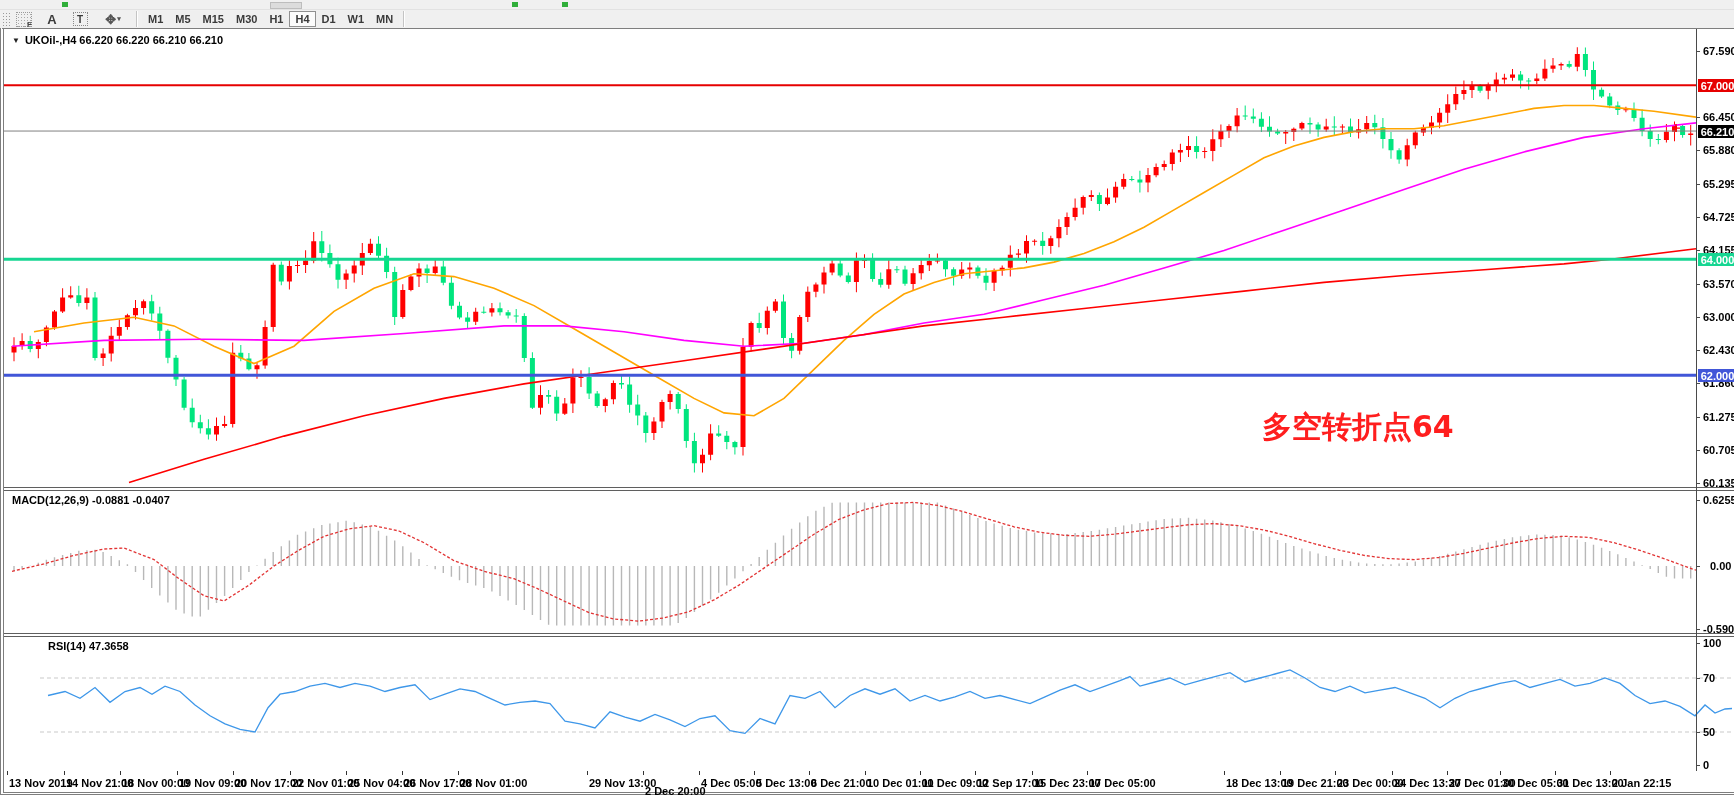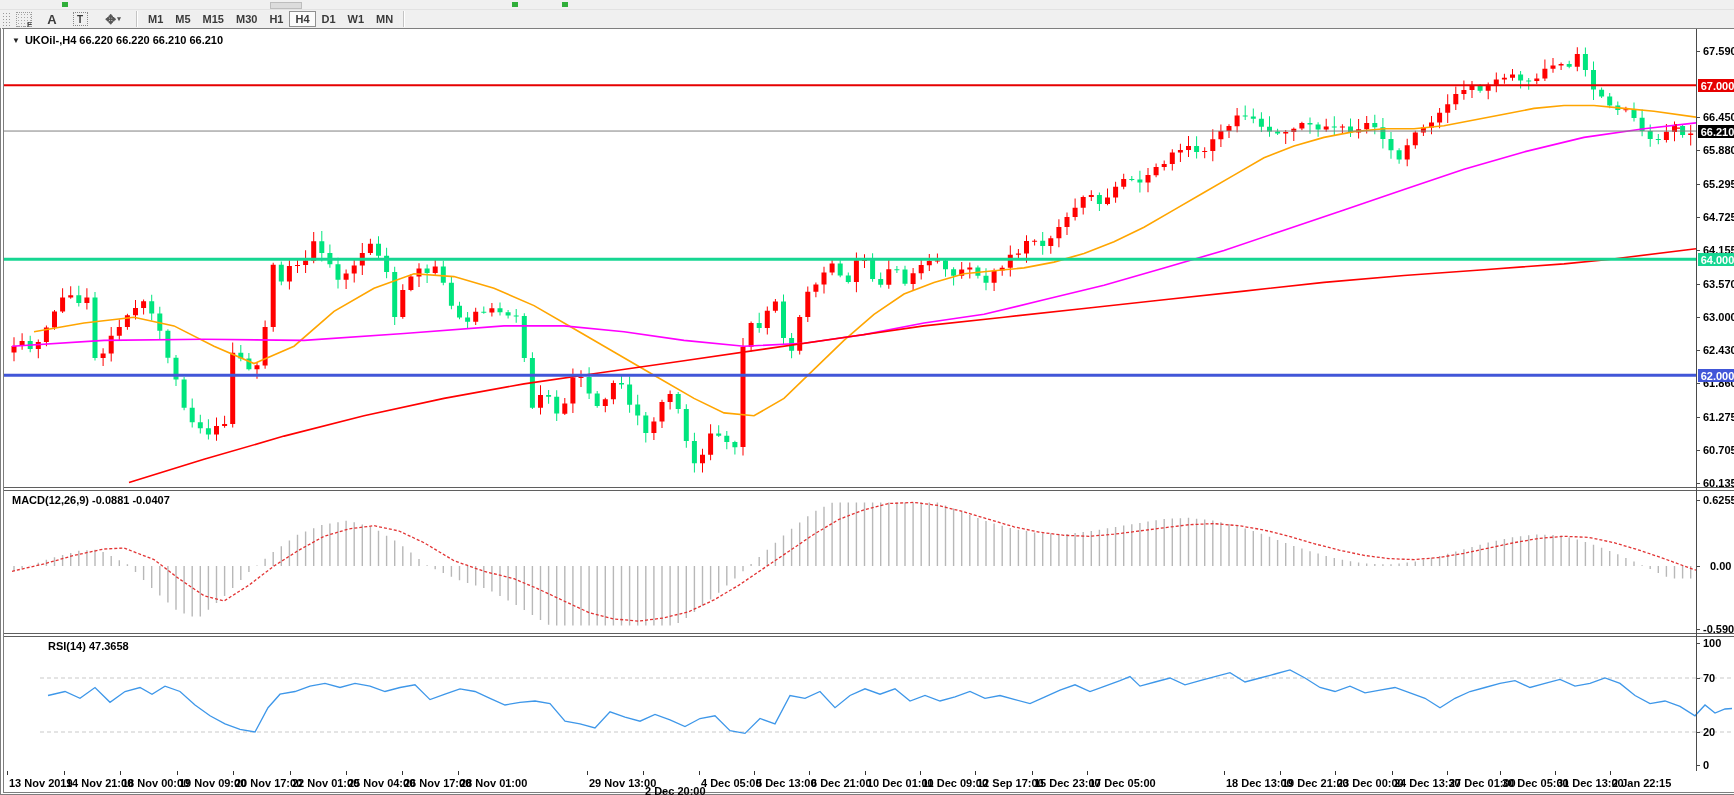--- a/index.html
+++ b/index.html
@@ -102,20 +102,21 @@
         <line x1="0" x2="1692" y1="56.2200000000002" y2="56.2200000000002" stroke="#e60000" stroke-width="2"></line>
         <line x1="0" x2="1692" y1="230.2200000000002" y2="230.2200000000002" stroke="#16d692" stroke-width="3"></line>
         <line x1="0" x2="1692" y1="346.2200000000002" y2="346.2200000000002" stroke="#4156d8" stroke-width="3"></line>
         <line x1="0" x2="1692" y1="102.04000000000056" y2="102.04000000000056" stroke="#808080" stroke-width="1"></line>
         <path d="M1668,99.1h8M1672,95.1v8" stroke="#ff0000" stroke-width="1.4" fill="none"></path>
       </svg>
     <div class="chart-title">
       <span class="dd">▼</span>
       <span>UKOil-,H4  66.220 66.220 66.210 66.210</span>
     </div>
+    <div class="annotation" style="left:1258px;top:378px;">多空转折点64</div>
   </div>
   <div class="splitter" style="top:458px;"></div>
   <div class="pane" id="pane-macd" style="top:462px;height:142px;width:1692px;">
     <svg id="svg-macd" width="1692" height="142">
         <path d="M10.0,75V80.3M18.1,75V77.6M26.2,75V74.7M34.3,75V71.7M42.4,75V68.7M50.5,75V66.3M58.6,75V64.1M66.7,75V61.9M74.8,75V59.8M82.9,75V59.2M91.0,75V58.7M99.1,75V61.0M107.2,75V65.1M115.3,75V69.2M123.4,75V73.3M131.5,75V81.1M139.6,75V89.1M147.7,75V97.1M155.8,75V104.4M163.9,75V111.6M172.0,75V118.7M180.1,75V122.6M188.2,75V125.4M196.3,75V125.5M204.4,75V118.8M212.5,75V112.1M220.6,75V105.1M228.7,75V97.1M236.8,75V89.0M244.9,75V81.1M253.0,75V74.4M261.1,75V67.8M269.2,75V61.1M277.3,75V55.3M285.4,75V49.5M293.5,75V43.7M301.6,75V40.4M309.7,75V37.2M317.8,75V34.1M325.9,75V32.5M334.0,75V31.2M342.1,75V29.8M350.2,75V31.2M358.3,75V33.5M366.4,75V35.7M374.5,75V39.8M382.6,75V44.7M390.7,75V49.6M398.8,75V55.3M406.9,75V61.6M415.0,75V68.0M423.1,75V74.3M431.2,75V78.3M439.3,75V82.0M447.4,75V85.7M455.5,75V89.3M463.6,75V91.9M471.7,75V94.5M479.8,75V97.1M487.9,75V100.6M496.0,75V105.0M504.1,75V109.5M512.2,75V114.1M520.3,75V119.1M528.4,75V124.0M536.5,75V128.9M544.6,75V133.8M552.7,75V134.4M560.8,75V134.4M568.9,75V134.4M577.0,75V134.4M585.1,75V134.4M593.2,75V134.4M601.3,75V134.4M609.4,75V134.4M617.5,75V134.4M625.6,75V134.4M633.7,75V134.4M641.8,75V134.4M649.9,75V134.4M658.0,75V134.4M666.1,75V134.4M674.2,75V131.9M682.3,75V127.0M690.4,75V121.0M698.5,75V114.8M706.6,75V108.5M714.7,75V101.7M722.8,75V94.5M730.9,75V87.4M739.0,75V80.2M747.1,75V73.1M755.2,75V65.9M763.3,75V58.8M771.4,75V51.7M779.5,75V44.5M787.6,75V37.8M795.7,75V31.5M803.8,75V25.3M811.9,75V19.8M820.0,75V15.8M828.1,75V11.8M836.2,75V11.4M844.3,75V11.4M852.4,75V11.4M860.5,75V11.4M868.6,75V11.4M876.7,75V11.4M884.8,75V11.4M892.9,75V11.4M901.0,75V11.4M909.1,75V11.4M917.2,75V11.4M925.3,75V11.4M933.4,75V11.4M941.5,75V14.5M949.6,75V17.6M957.7,75V20.8M965.8,75V23.9M973.9,75V27.0M982.0,75V30.1M990.1,75V32.6M998.2,75V34.8M1006.3,75V37.0M1014.4,75V38.7M1022.5,75V40.0M1030.6,75V41.4M1038.7,75V42.2M1046.8,75V42.6M1054.9,75V43.1M1063.0,75V42.9M1071.1,75V42.0M1079.2,75V41.1M1087.3,75V40.0M1095.4,75V38.7M1103.5,75V37.3M1111.6,75V36.0M1119.7,75V34.6M1127.8,75V33.3M1135.9,75V32.0M1144.0,75V30.6M1152.1,75V29.3M1160.2,75V28.1M1168.3,75V27.6M1176.4,75V27.2M1184.5,75V26.8M1192.6,75V27.7M1200.7,75V28.6M1208.8,75V29.5M1216.9,75V31.3M1225.0,75V33.1M1233.1,75V34.8M1241.2,75V37.4M1249.3,75V40.1M1257.4,75V42.8M1265.5,75V45.8M1273.6,75V48.9M1281.7,75V52.1M1289.8,75V54.9M1297.9,75V57.5M1306.0,75V60.2M1314.1,75V62.6M1322.2,75V64.9M1330.3,75V67.1M1338.4,75V68.8M1346.5,75V70.2M1354.6,75V71.5M1362.7,75V72.4M1370.8,75V72.9M1378.9,75V73.3M1387.0,75V73.3M1395.1,75V72.4M1403.2,75V71.5M1411.3,75V70.4M1419.4,75V68.6M1427.5,75V66.8M1435.6,75V64.9M1443.7,75V62.7M1451.8,75V60.4M1459.9,75V58.2M1468.0,75V56.0M1476.1,75V53.8M1484.2,75V51.5M1492.3,75V49.7M1500.4,75V48.0M1508.5,75V46.2M1516.6,75V45.2M1524.7,75V44.3M1532.8,75V43.4M1540.9,75V43.7M1549.0,75V44.1M1557.1,75V44.6M1565.2,75V46.4M1573.3,75V48.6M1581.4,75V50.9M1589.5,75V53.7M1597.6,75V56.8M1605.7,75V59.9M1613.8,75V63.3M1621.9,75V66.9M1630.0,75V70.5M1638.1,75V74.2M1646.2,75V78.1M1654.3,75V82.0M1662.4,75V85.7M1670.5,75V87.4M1678.6,75V87.4M1686.7,75V87.4" stroke="#b8b8b8" stroke-width="1.4" fill="none"></path>
         <path d="M8.0,80.3L40.0,72.9L70.0,64.4L100.0,58.0L120.0,57.0L150.0,68.6L175.0,87.7L200.0,104.7L220.0,110.0L245.0,94.1L270.0,75.0L295.0,59.1L320.0,45.3L345.0,37.9L370.0,34.7L395.0,40.0L420.0,51.7L450.0,69.7L480.0,80.3L510.0,87.7L535.0,98.3L560.0,110.0L585.0,121.6L610.0,128.0L635.0,130.1L660.0,126.9L685.0,120.6L710.0,108.9L735.0,94.1L760.0,77.1L785.0,60.2L810.0,43.2L835.0,28.4L860.0,18.8L885.0,12.5L910.0,11.4L935.0,14.6L960.0,20.9L985.0,28.4L1010.0,35.8L1035.0,41.1L1060.0,44.3L1085.0,45.3L1110.0,43.2L1135.0,40.0L1160.0,36.8L1185.0,33.7L1210.0,32.6L1235.0,34.7L1260.0,39.0L1285.0,45.3L1310.0,52.7L1335.0,59.1L1360.0,64.4L1385.0,67.6L1410.0,68.6L1435.0,66.5L1460.0,62.3L1485.0,57.0L1510.0,51.7L1535.0,47.4L1560.0,45.3L1585.0,46.4L1610.0,51.7L1635.0,59.1L1660.0,67.6L1680.0,75.0L1692.0,79.2" fill="none" stroke="#e23333" stroke-width="1.3" stroke-dasharray="3 2"></path>
       </svg>
     <div class="pane-label">MACD(12,26,9) -0.0881 -0.0407</div>
   </div>
   <div class="splitter" style="top:604px;"></div>
@@ -215,20 +216,20 @@
     <div class="plabel" style="left: 1699px; top: 465px;">0.6255</div>
     <div class="ptick" style="left: 1692px; top: 537px;"></div>
     <div class="plabel" style="left: 1699px; top: 531px; padding-left: 7px;">0.00</div>
     <div class="ptick" style="left: 1692px; top: 600px;"></div>
     <div class="plabel" style="left: 1699px; top: 594px;">-0.5903</div>
     <div class="ptick" style="left: 1692px; top: 614px;"></div>
     <div class="plabel" style="left: 1699px; top: 608px;">100</div>
     <div class="ptick" style="left: 1692px; top: 649px;"></div>
     <div class="plabel" style="left: 1699px; top: 643px;">70</div>
     <div class="ptick" style="left: 1692px; top: 703px;"></div>
-    <div class="plabel" style="left: 1699px; top: 697px;">20</div>
+    <div class="plabel" style="left: 1699px; top: 697px;">50</div>
     <div class="ptick" style="left: 1692px; top: 736px;"></div>
     <div class="plabel" style="left: 1699px; top: 730px;">0</div>
     <div class="badge" style="top: 50px; background: rgb(230, 0, 0);">67.000</div>
     <div class="badge" style="top: 224px; background: rgb(22, 214, 146);">64.000</div>
     <div class="badge" style="top: 340px; background: rgb(65, 86, 216);">62.000</div>
     <div class="badge" style="top: 96px; background: rgb(0, 0, 0);">66.210</div>
   </div>
 
 </body></html>

